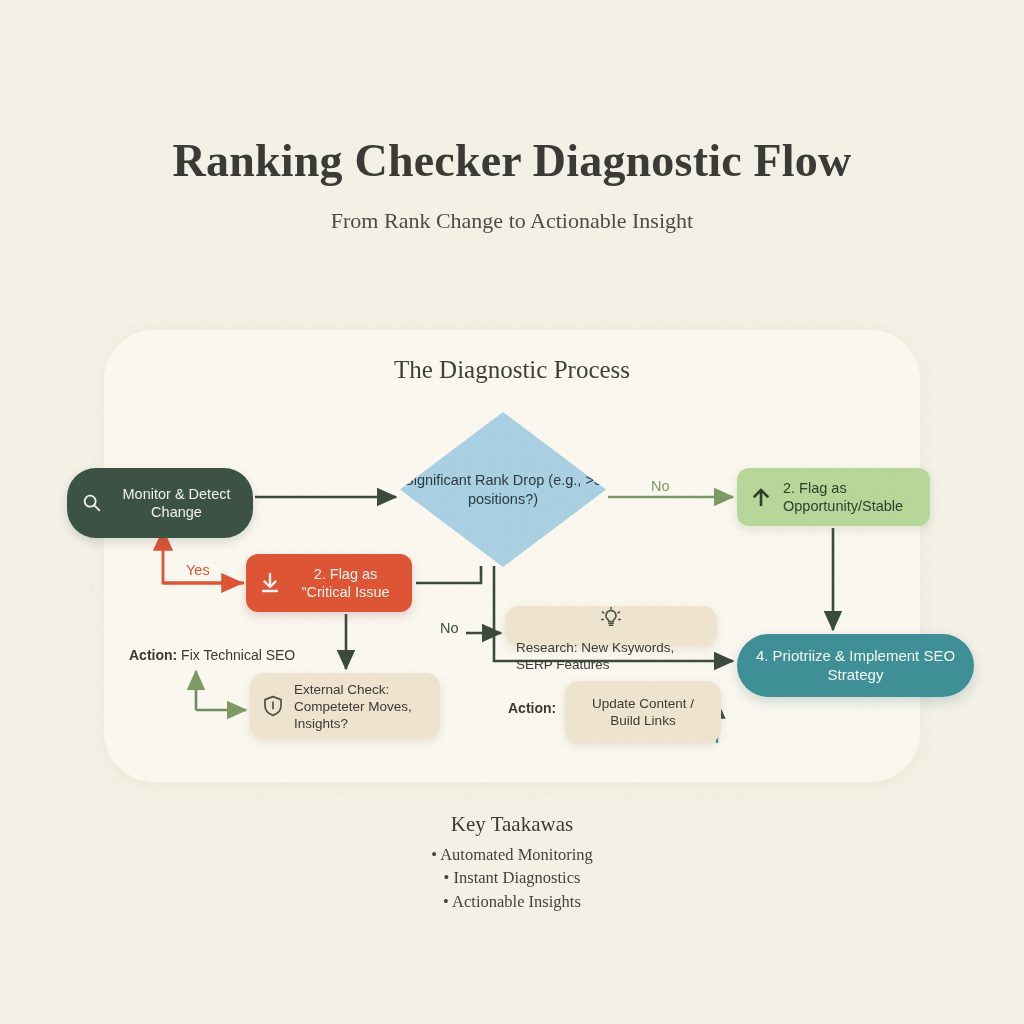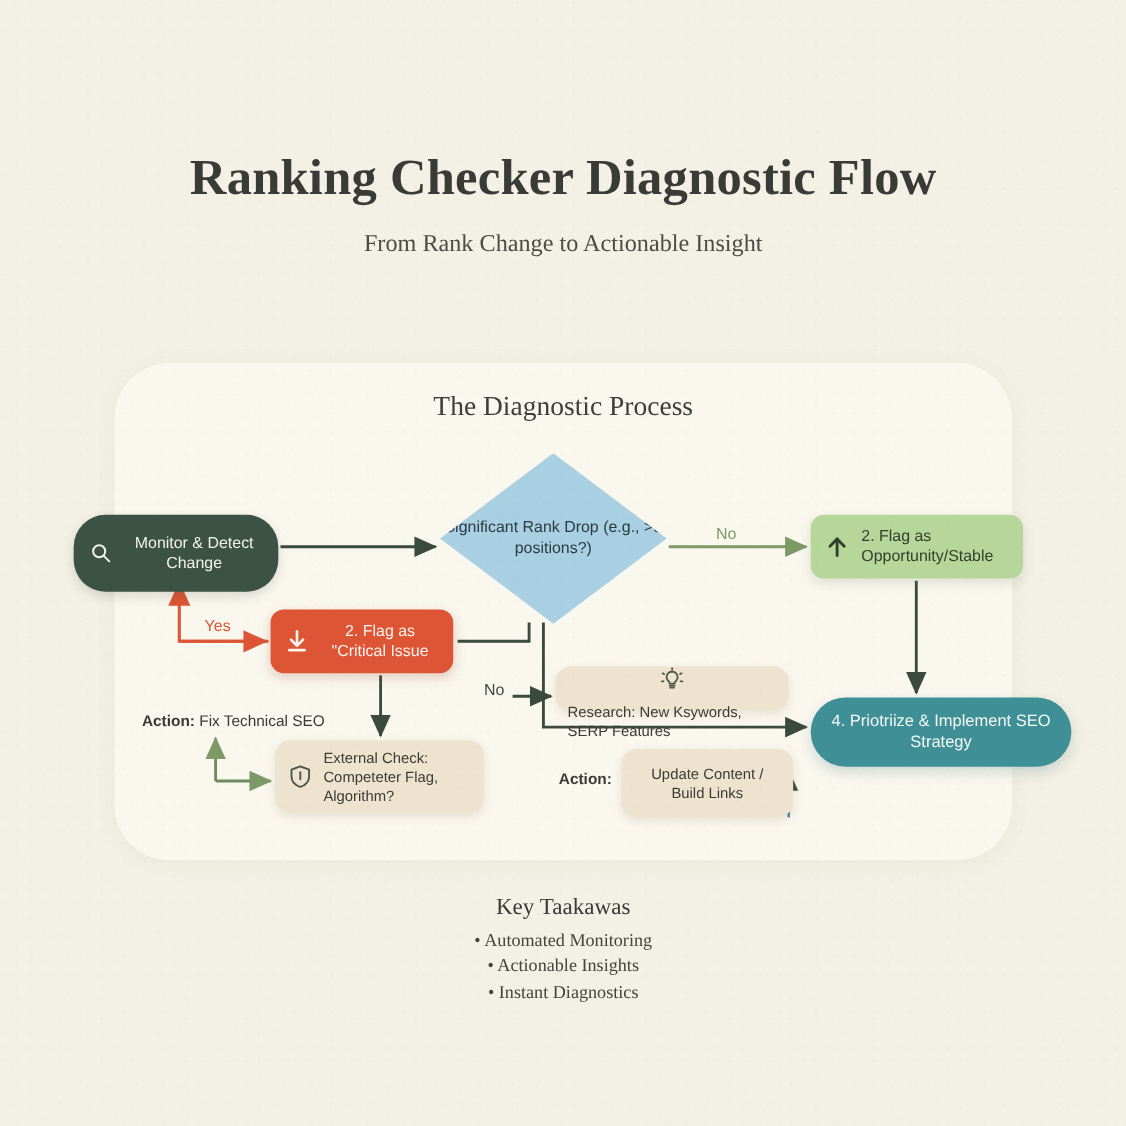--- a/index.html
+++ b/index.html
@@ -223,21 +223,21 @@
   <span class="lbl">Research: New Ksywords, SERP Features</span>
 </div>
 
 <div class="node card" id="n-external">
   <span class="ico">
     <svg width="24" height="24" viewBox="0 0 24 24">
         <path d="M12,2.6 L20,5.6 v6.2 c0,5-3.4,8-8,9.6 c-4.6-1.6-8-4.6-8-9.6 V5.6 z" fill="none" stroke="#4a5347" stroke-width="1.7" stroke-linejoin="round"></path>
         <line x1="12" y1="8" x2="12" y2="14.4" stroke="#4a5347" stroke-width="1.7" stroke-linecap="round"></line>
       </svg>
   </span>
-  <span class="lbl">External Check: Competeter Flag, Algorithm?</span>
+  <span class="lbl">External Check: Competeter Moves, Insights?</span>
 </div>
 
 <div class="node card" id="n-update">
   <span class="lbl">Update Content / Build Links</span>
 </div>
 
 <div class="node" id="n-strategy">
   <span class="lbl">4. Priotriize &amp; Implement SEO Strategy</span>
 </div>
 
@@ -249,18 +249,18 @@
   <b>Action:</b><span> Fix Technical SEO</span>
 </div>
 <div class="action" id="act-2">
   <b>Action:</b>
 </div>
 
 <div class="takeaways">
   <div class="tk-title">Key Taakawas</div>
   <ul class="tk-list">
     <li>Automated Monitoring</li>
+    <li>Instant Diagnostics</li>
     <li>Actionable Insights</li>
-    <li>Instant Diagnostics</li>
   </ul>
 </div>
 
 <div id="grain"></div>
 
 </body></html>

